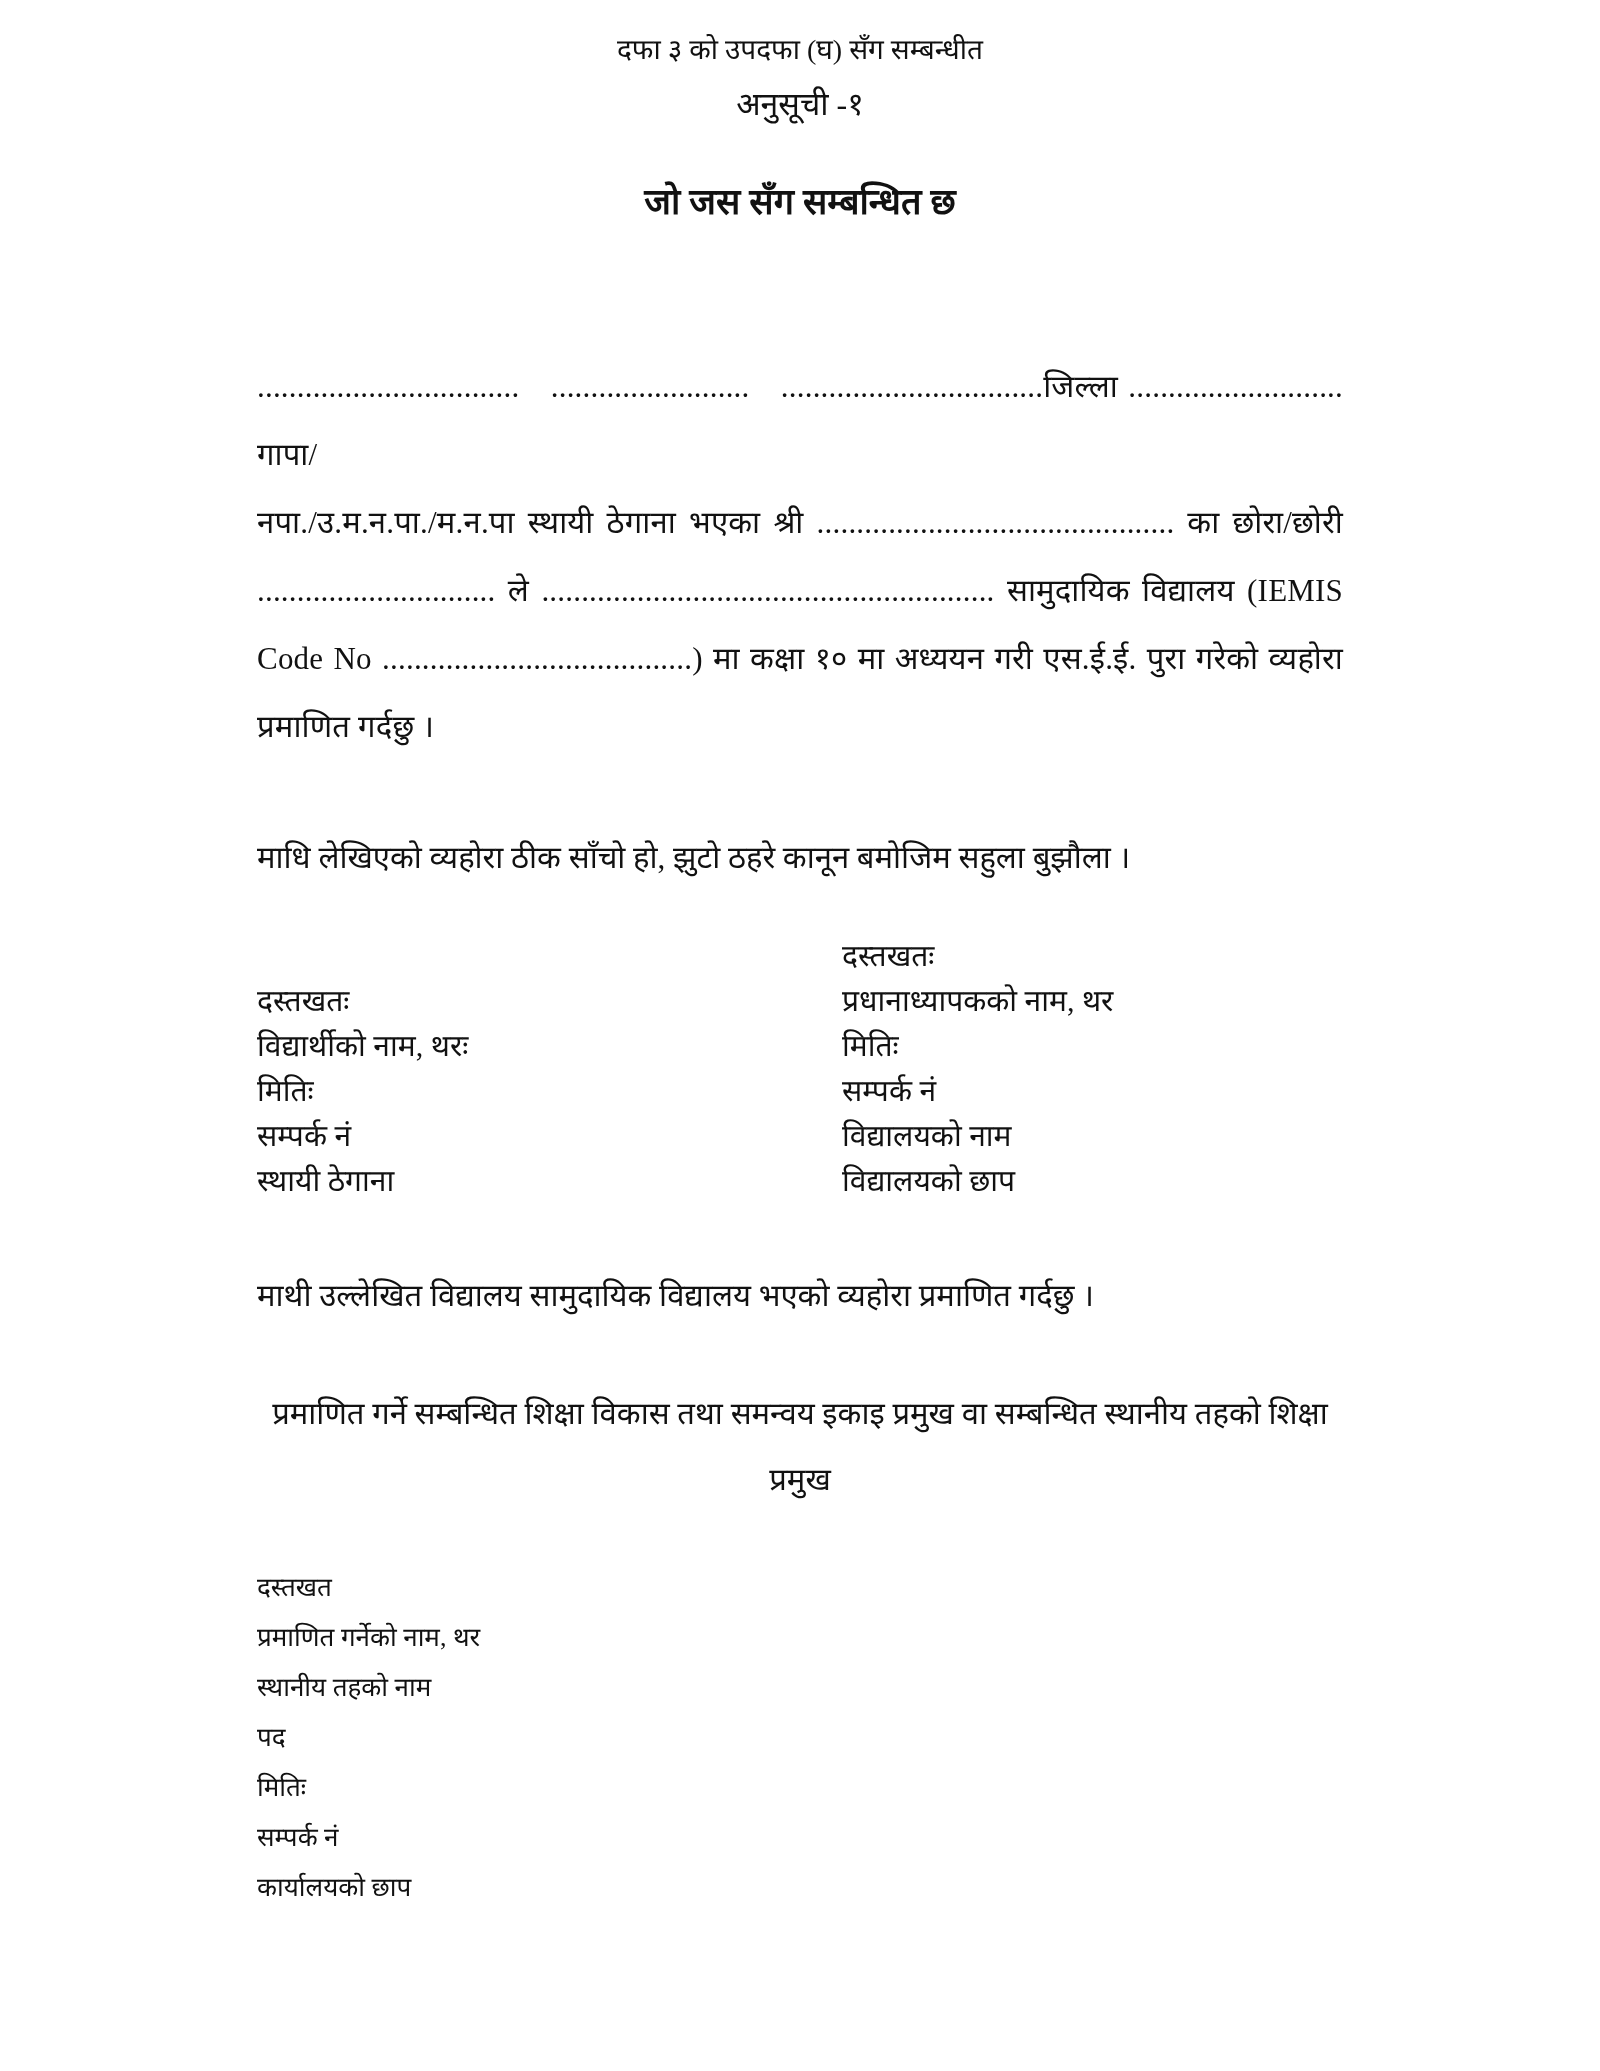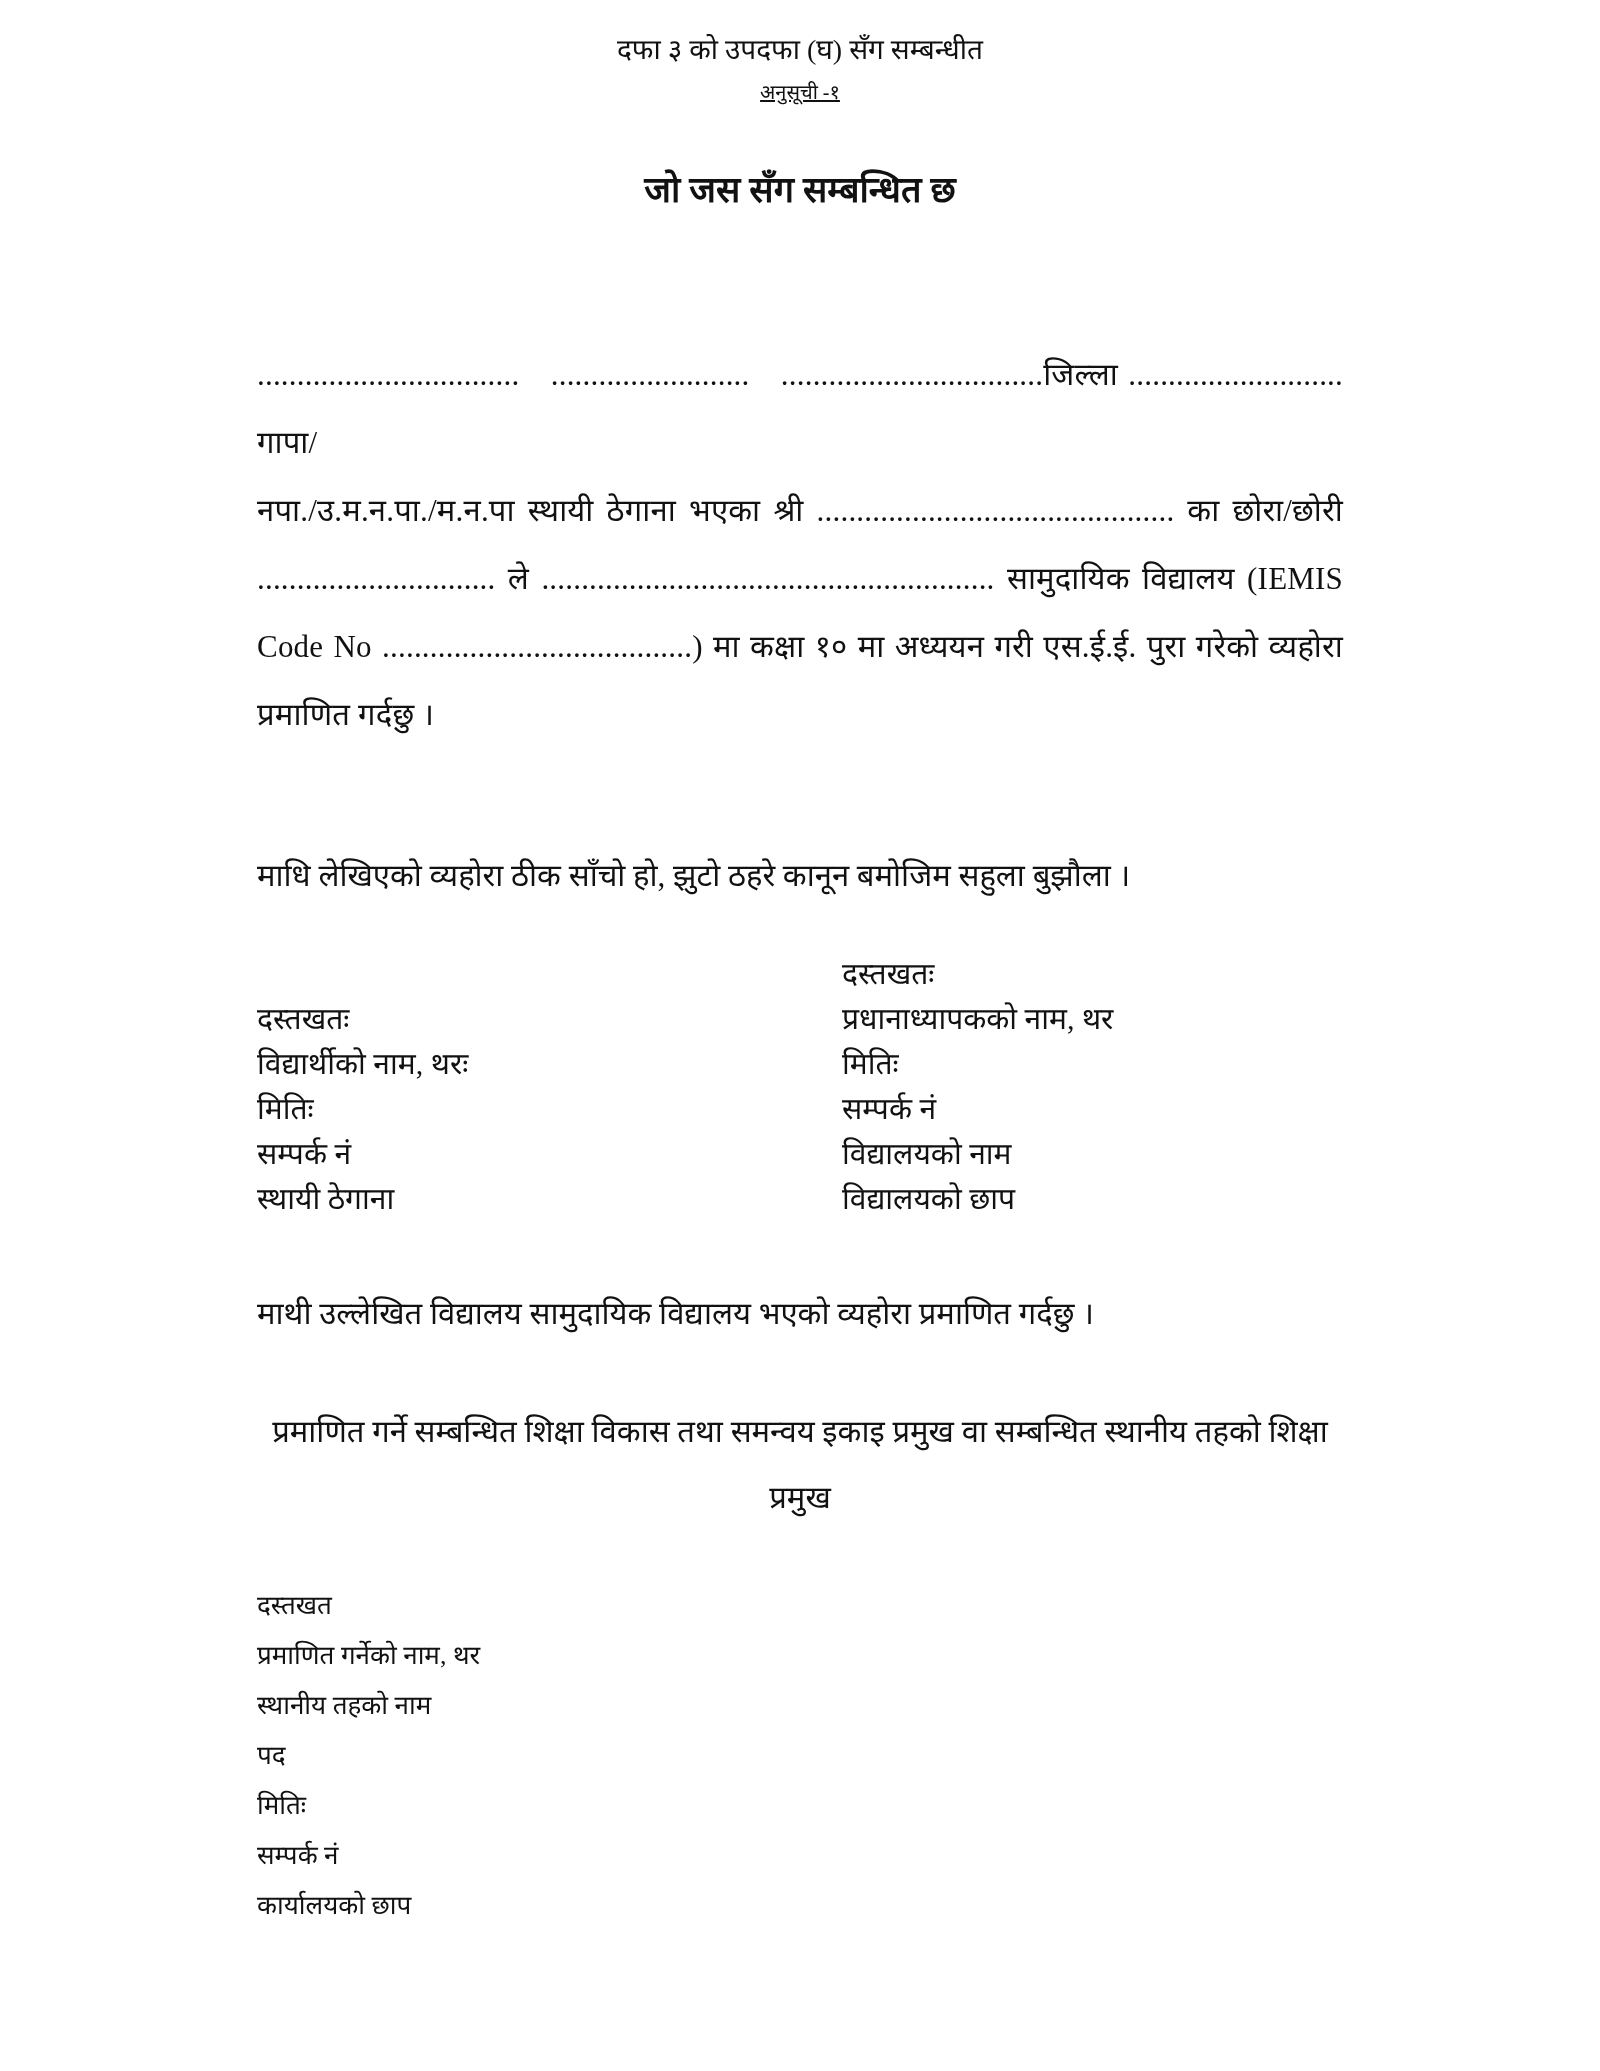--- a/index.html
+++ b/index.html
@@ -20,24 +20,23 @@
     overflow: hidden;
   }
   .center { text-align: center; }
 
   .header-clause {
     font-size: 28px;
     line-height: 40px;
   }
   .schedule-title {
     display: inline-block;
-    font-size: 20px;
+    font-size: 32px;
     line-height: 40px;
-    text-decoration: underline;
-    margin-top: 2px;
+    margin-top: 14px;
   }
   .subject-title {
     font-size: 36px;
     font-weight: bold;
     margin-top: 52px;
   }
 
   .declaration {
     margin-top: 128px;
     font-size: 31px;
@@ -47,21 +46,21 @@
     white-space: pre-wrap;
     text-align: justify;
     text-align-last: justify;
     letter-spacing: 0.2px;
   }
   .decl-line.last {
     text-align-last: left;
   }
 
   .affirmation {
-    margin-top: 104px;
+    margin-top: 74px;
     font-size: 31px;
     line-height: 46px;
   }
 
   .sig-columns {
     display: flex;
     margin-top: 52px;
     font-size: 30px;
     align-items: flex-end;
   }

